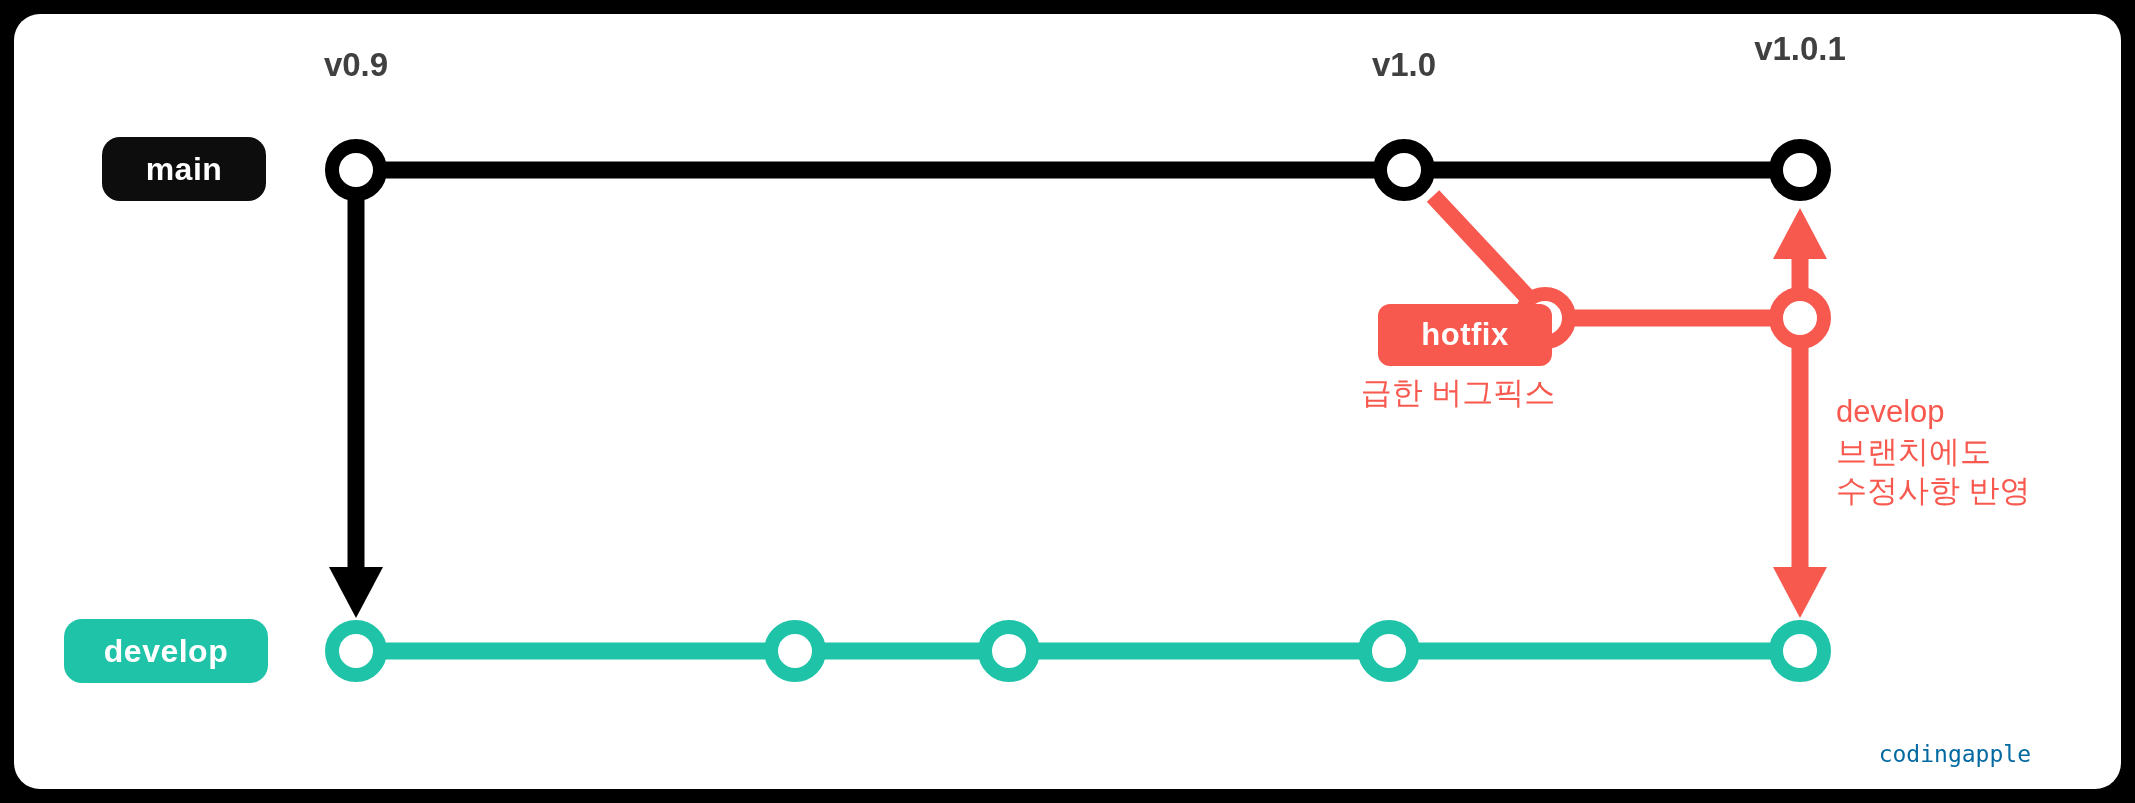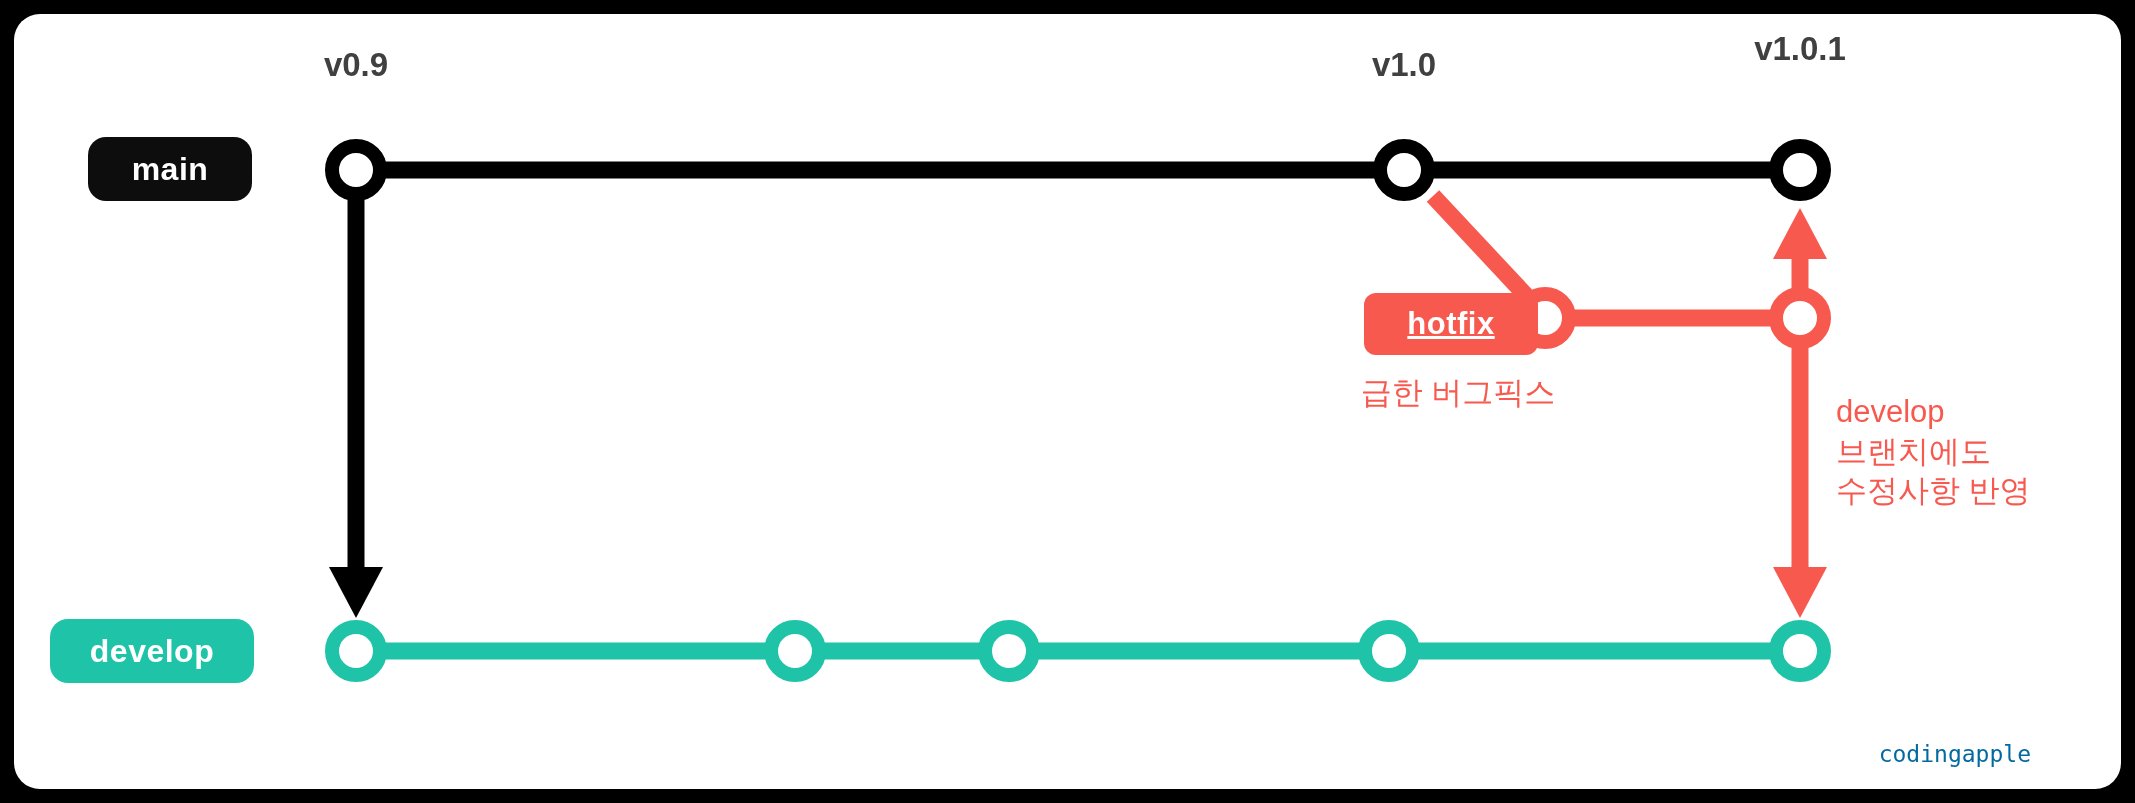--- a/index.html
+++ b/index.html
@@ -42,20 +42,21 @@
     position: absolute;
     display: flex;
     align-items: center;
     justify-content: center;
     color: #ffffff;
     font-weight: 700;
     letter-spacing: 0.5px;
     border-radius: 16px;
     box-sizing: border-box;
     white-space: nowrap;
+    margin-left: 14px;
   }
   .badge-main {
     left: 74px;
     top: 123px;
     width: 164px;
     height: 64px;
     background: #0d0d0d;
     font-size: 32px;
     border-radius: 18px;
   }
@@ -63,27 +64,26 @@
     left: 36px;
     top: 605px;
     width: 204px;
     height: 64px;
     background: #1ec3a8;
     font-size: 32px;
     border-radius: 18px;
   }
   .badge-hotfix {
     left: 1350px;
-    top: 279px;
+    top: 290px;
     width: 174px;
     height: 62px;
     background: #f7594f;
     font-size: 31px;
     border-radius: 12px;
-    text-decoration: underline;
   }
   .vtag {
     position: absolute;
     color: #404040;
     font-size: 33px;
     font-weight: 700;
     transform: translateX(-50%);
     white-space: nowrap;
   }
   .note {

